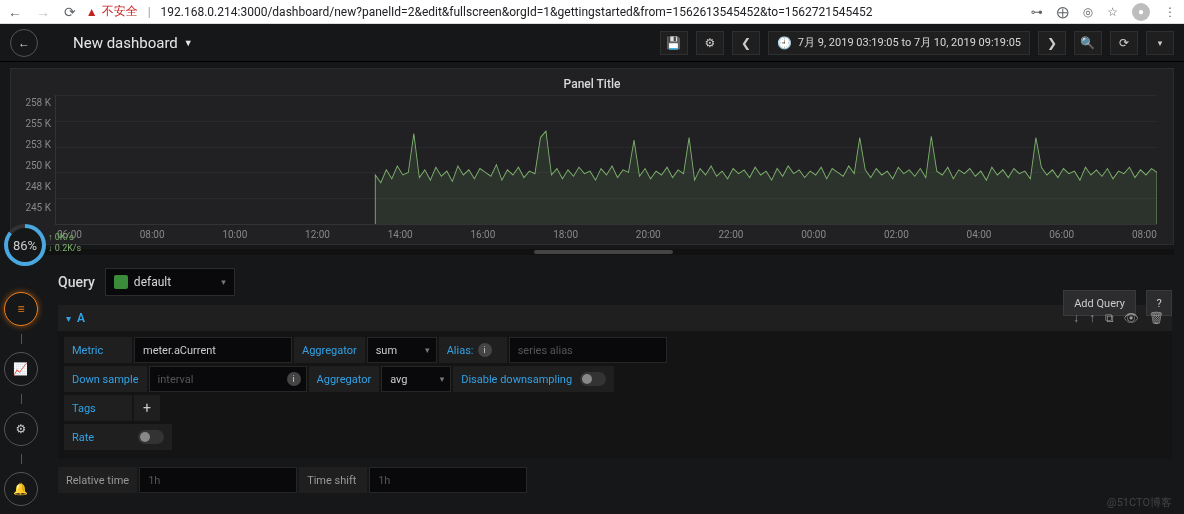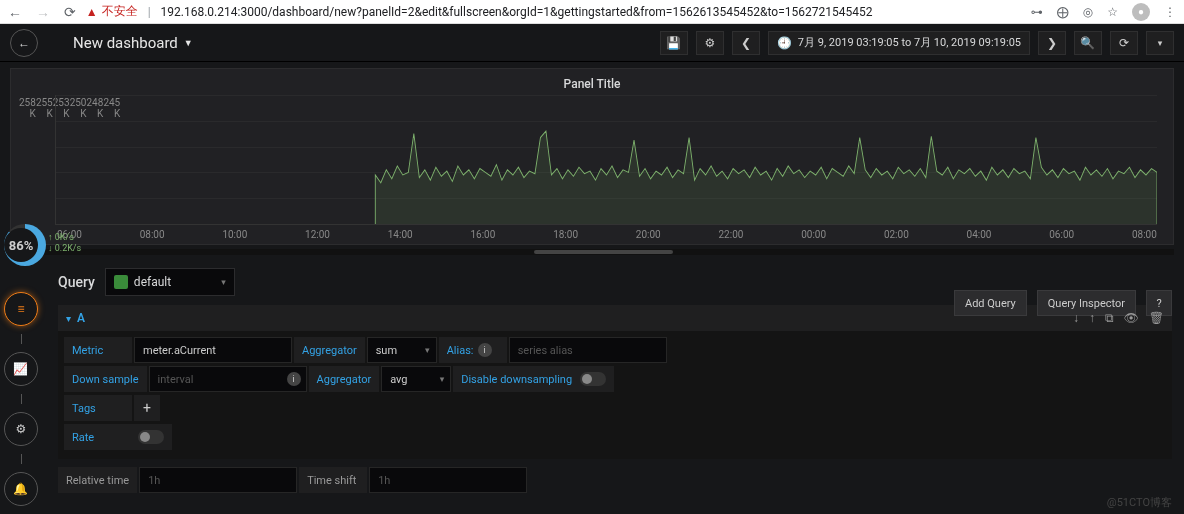--- a/index.html
+++ b/index.html
@@ -23,35 +23,35 @@
 .back-circle { width: 28px; height: 28px; border: 1px solid #555; border-radius: 50%; display: flex; align-items: center; justify-content: center; cursor: pointer; }
 .dash-title { font-size: 15px; color: #e6e6e6; display: flex; align-items: center; gap: 6px; cursor: pointer; margin-left: 27px; }
 .toolbar .spacer { flex: 1; }
 .tb-btn { background: #1f1f20; border: 1px solid #2f2f30; width: 28px; height: 24px; display: flex; align-items: center; justify-content: center; cursor: pointer; color: #ccc; font-size: 12px; }
 .time-picker { background: #1f1f20; border: 1px solid #2f2f30; height: 24px; display: flex; align-items: center; padding: 0 8px; gap: 6px; cursor: pointer; }
 
 
 .panel { margin: 6px 10px 0; background: #212124; border: 1px solid #2c2c2e; padding: 8px 8px 4px; }
 .panel-title { text-align: center; font-size: 12px; color: #d8d9da; margin-bottom: 4px; font-weight: 500; }
 .chart-area { display: flex; height: 130px; }
-.y-axis { width: 36px; display: flex; flex-direction: row; justify-content: space-between; font-size: 10px; color: #888; text-align: right; padding-right: 4px; padding-top: 2px; padding-bottom: 12px; }
+.y-axis { width: 36px; display: flex; flex-direction: column; justify-content: space-between; font-size: 10px; color: #888; text-align: right; padding-right: 4px; padding-top: 2px; padding-bottom: 12px; }
 .plot { flex: 1; position: relative; border-bottom: 1px solid #333; border-left: 1px solid #333; margin-right: 8px; }
 .gridline { position: absolute; left: 0; right: 0; border-top: 1px solid #2a2a2c; }
 .x-axis { display: flex; justify-content: space-between; font-size: 10px; color: #888; margin: 4px 8px 0 38px; }
 svg.spark { position: absolute; left: 0; top: 0; width: 100%; height: 100%; }
 .scroll-indicator { height: 6px; background: #111; margin: 4px 10px 0; position: relative; }
 .scroll-thumb { position: absolute; left: 45%; width: 12%; top: 1px; height: 4px; background: #444; border-radius: 2px; }
 
 
 .editor-tools { position: absolute; left: 4px; top: 268px; display: flex; flex-direction: column; gap: 8px; align-items: center; }
 .side-circle { width: 34px; height: 34px; border: 1px solid #555; border-radius: 50%; display: flex; align-items: center; justify-content: center; cursor: pointer; color: #ccc; background: #161719; }
 .side-circle.active { border-color: #eb7b18; color: #eb7b18; box-shadow: 0 0 6px rgba(235,123,24,0.6); }
 .side-line { width: 1px; height: 10px; background: #555; }
 
-.gauge { position: absolute; left: 4px; top: 200px; width: 42px; height: 42px; border-radius: 50%; background: conic-gradient(#4aa8e0 0% 86%, #333 86% 100%); display: flex; align-items: center; justify-content: flex-start; font-weight: bold; }
+.gauge { position: absolute; left: 4px; top: 200px; width: 42px; height: 42px; border-radius: 50%; background: conic-gradient(#4aa8e0 0% 86%, #333 86% 100%); display: flex; align-items: center; justify-content: center; }
 .gauge-inner { width: 34px; height: 34px; border-radius: 50%; background: #161719; display: flex; align-items: center; justify-content: center; font-size: 13px; color: #ccc; }
 .gauge-stats { position: absolute; left: 48px; top: 208px; font-size: 9px; color: #7eb26d; line-height: 11px; }
 
 .query-wrap { margin: 10px 12px 0 58px; }
 .query-header { display: flex; align-items: center; gap: 10px; height: 34px; }
 .query-label { font-size: 14px; color: #d8d9da; font-weight: 500; }
 .ds-picker { background: #09090b; border: 1px solid #2c2c2e; height: 28px; min-width: 130px; display: flex; align-items: center; padding: 0 8px; gap: 6px; cursor: pointer; }
 .ds-icon { width: 14px; height: 14px; background: #3a8b3a; border-radius: 2px; }
 .query-header .spacer { flex: 1; }
 .gf-btn { background: #2c2c2e; border: 1px solid #3a3a3c; height: 26px; padding: 0 10px; display: flex; align-items: center; cursor: pointer; color: #ccc; font-size: 11px; margin-top: 42px; }
@@ -218,21 +218,20 @@
     <div class="query-wrap">
       <div class="query-header">
         <span class="query-label">Query</span>
         <div class="ds-picker">
           <span class="ds-icon"></span>
           <span>default</span>
           <span style="margin-left:auto;font-size:9px;color:#777">▾</span>
         </div>
         <div class="spacer"></div>
         <div class="gf-btn">Add Query</div>
-        <div class="gf-btn">Query Inspector</div>
         <div class="gf-btn icon">
             <span>?</span>
           </div>
       </div>
 
       <div class="query-row">
         <div class="query-row-head">
           <span class="q-collapse">▾</span>
           <span class="q-letter">A</span>
           <div class="spacer"></div>

